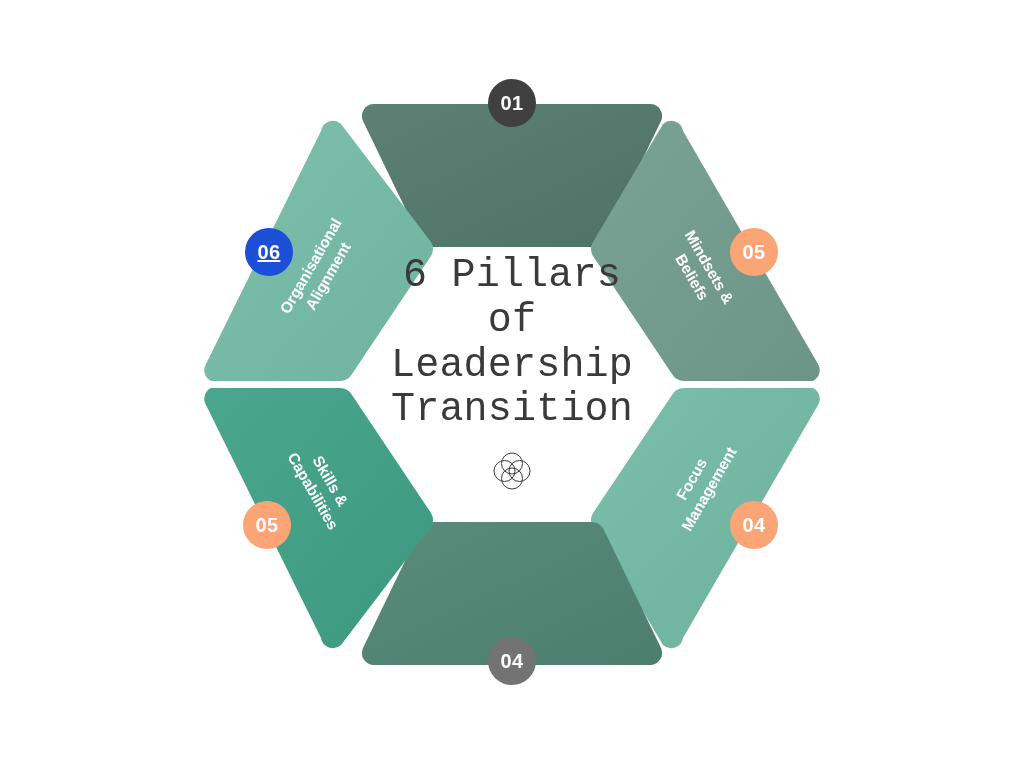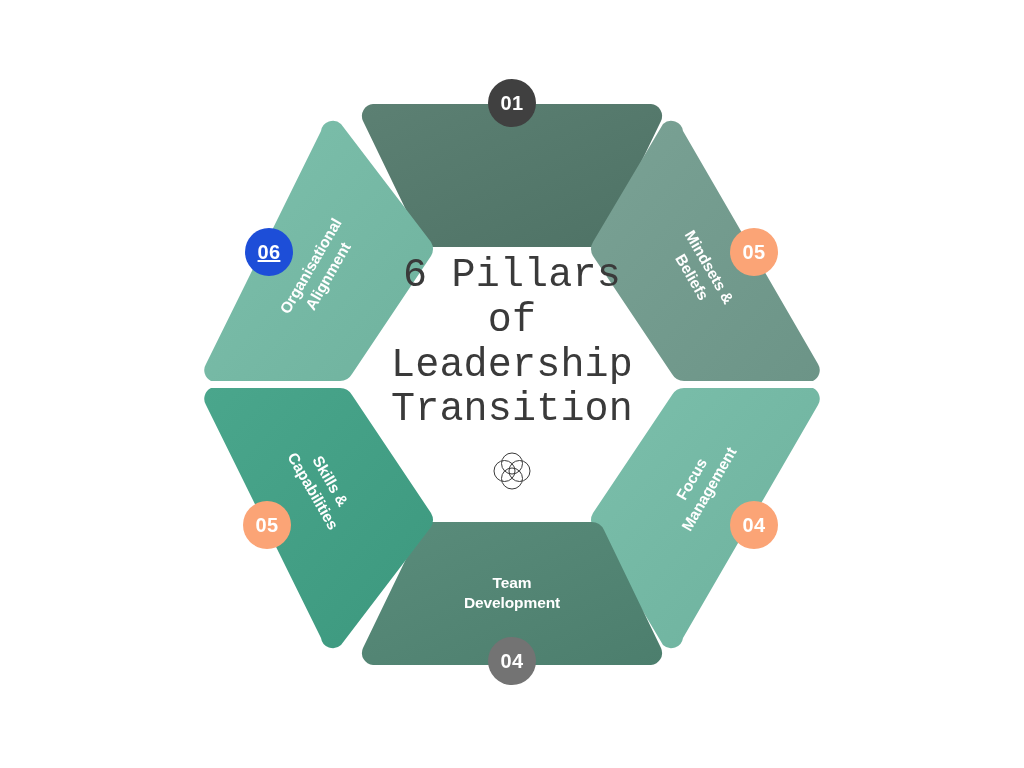--- a/index.html
+++ b/index.html
@@ -155,22 +155,20 @@
     </g>
   </svg>
 
 
   <div class="seg-label" style="left:700px; top:278px; transform: rotate(60deg);">Mindsets &amp;
 Beliefs</div>
 
   <div class="seg-label" style="left:701px; top:490px; transform: rotate(-60deg);">Focus
 Management</div>
 
-  <div class="seg-label" style="left:512px; top:599px; transform: rotate(0deg);">Team
-Development</div>
 
   <div class="seg-label" style="left:321px; top:492px; transform: rotate(60deg);">Skills &amp;
 Capabilities</div>
 
   <div class="seg-label" style="left:320px; top:277px; transform: rotate(-60deg);">Organisational
 Alignment</div>
 
   <div id="center-block">
     <div id="center-title" style="color: rgb(58, 58, 58);">6 Pillars
 of

